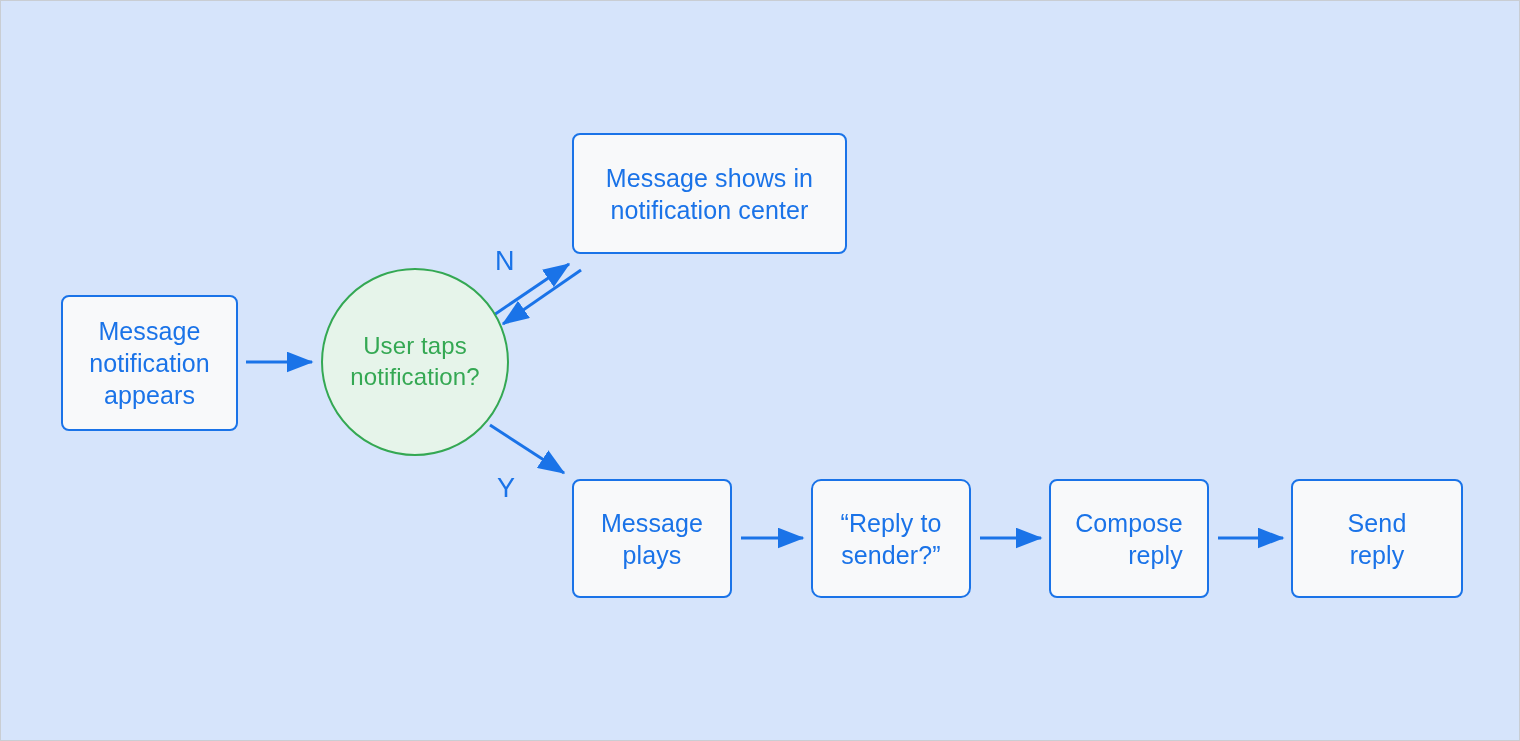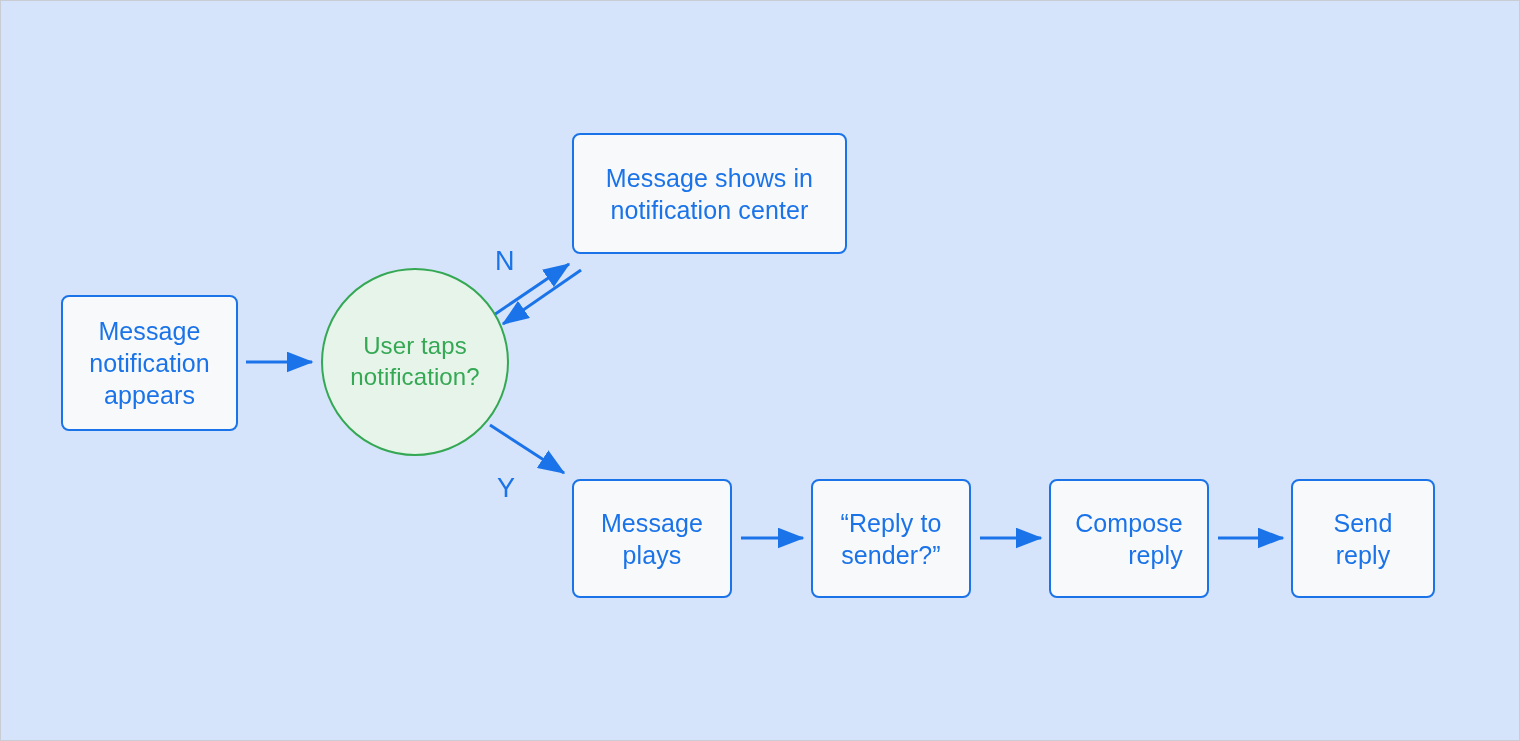--- a/index.html
+++ b/index.html
@@ -106,26 +106,26 @@
 
   <div class="node" style="left:571px; top:132px; width:275px; height:121px;">Message shows in
 notification center</div>
 
   <div class="node decision" style="left:320px; top:267px; width:188px; height:188px;">User taps
 notification?</div>
 
   <div class="node" style="left:571px; top:478px; width:160px; height:119px;">Message
 plays</div>
 
-  <div class="node" style="left:810px; top:478px; width:160px; height:119px;">“Reply to
+  <div class="node" style="left:810px; top:478px; width:160px; height:119px;border-radius:10px;">“Reply to
 sender?”</div>
 
   <div class="node" style="left:1048px; top:478px; width:160px; height:119px;text-align:right;">Compose
 reply</div>
 
-  <div class="node" style="left:1290px; top:478px; width:144px; height:119px;">Send
+  <div class="node" style="left:1290px; top:478px; width:172px; height:119px;">Send
 reply</div>
 
   <div class="edge-label" style="left:494px; top:247px;">N</div>
 
   <div class="edge-label" style="left:496px; top:474px;">Y</div>
 
 </div>
 
 </body></html>

